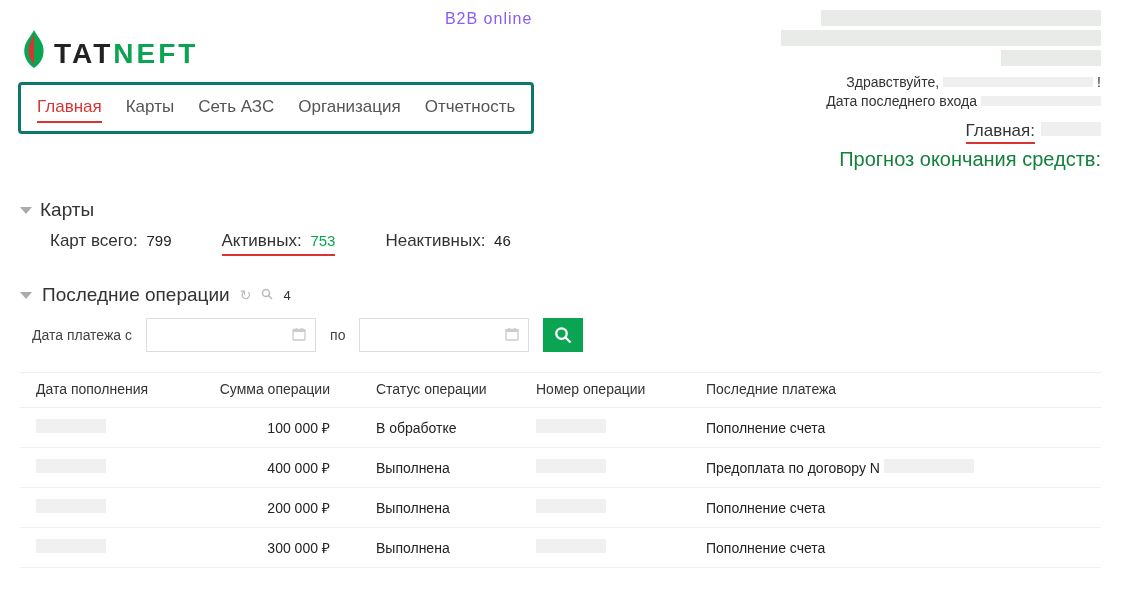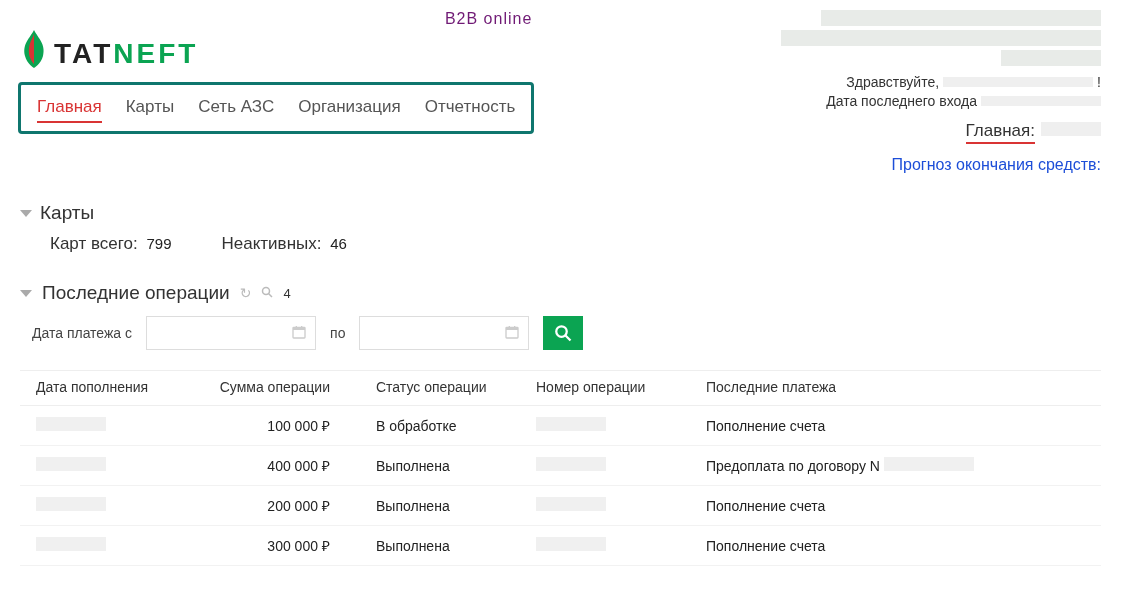--- a/index.html
+++ b/index.html
@@ -1,38 +1,38 @@
 <!DOCTYPE html>
 <html><head>
   <meta charset="utf-8">
   <style>
     * { margin: 0; padding: 0; box-sizing: border-box; font-family: Arial, Helvetica, sans-serif; }
     body { width: 1121px; height: 613px; background: #fff; color: #333; font-size: 14px; }
     
     .header { display: flex; justify-content: space-between; padding: 10px 20px 0 18px; }
     .logo-area { display: flex; flex-direction: column; }
-    .b2b-text { color: #701a75; font-size: 16px; font-weight: 500; text-align: right; padding-right: 2px; letter-spacing: 1px; }
+    .b2b-text { color: #8b5cf6; font-size: 16px; font-weight: 500; text-align: right; padding-right: 2px; letter-spacing: 1px; }
     .logo-row { display: flex; align-items: flex-end; }
     .flame-icon { width: 32px; height: 42px; margin-right: 4px; }
     .logo-text { font-size: 28px; font-weight: 800; letter-spacing: 3px; }
     .logo-tat { color: #222; }
     .logo-neft { color: #0ba452; }
     
     .nav-box { border: 3px solid #0f766e; border-radius: 4px; padding: 8px 16px; display: inline-flex; gap: 24px; margin-top: 12px; }
     .nav-item { font-size: 17px; color: #555; cursor: pointer; padding: 4px 0; }
     .nav-item.active { color: #d93434; border-bottom: 2px solid #d93434; }
     
     .user-area { text-align: right; width: 380px; font-size: 14px; color: #333; }
     .redact { display: inline-block; height: 10px; background: #efefef; }
     .redact.big { height: 16px; background: #e8ebe8; }
     .redact-block { display: flex; flex-direction: column; align-items: flex-end; gap: 4px; margin-bottom: 8px; }
     .hello-row, .lastlogin-row { display: flex; justify-content: flex-end; align-items: center; gap: 4px; margin-bottom: 3px; }
     .balance-row { display: flex; justify-content: flex-end; align-items: baseline; gap: 6px; margin-top: 12px; font-size: 17px; }
     .balance-label { border-bottom: 2px solid #d93434; padding-bottom: 1px; }
-    .forecast-row { margin-top: 12px; font-size: 16px; color: #1d4ed8; }
+    .forecast-row { margin-top: 4px; font-size: 20px; color: #15803d; }
     
     .section { margin-top: 28px; padding: 0 20px; }
     .section-head { display: flex; align-items: center; gap: 8px; color: #333; font-size: 19px; margin-bottom: 10px; }
     .collapse-tri { width: 0; height: 0; border-left: 6px solid transparent; border-right: 6px solid transparent; border-top: 7px solid #aaa; }
     
     .cards-stats { display: flex; gap: 50px; margin-left: 30px; font-size: 17px; color: #333; }
     .cards-stats .label { color: #333; }
     .cards-stats .val { color: #222; font-size: 15px; margin-left: 4px; }
     .active-stat { border-bottom: 2px solid #d93434; padding-bottom: 3px; }
     .active-stat .val { color: #0ba452; }
@@ -108,20 +108,24 @@
 <div class="section">
   <div class="section-head">
     <span class="collapse-tri"></span>
     <span>Карты</span>
   </div>
   <div class="cards-stats">
     <span>
       <span class="label">Карт всего:</span>
       <span class="val">799</span>
     </span>
+    <span class="active-stat">
+      <span class="label">Активных:</span>
+      <span class="val">753</span>
+    </span>
     <span>
       <span class="label">Неактивных:</span>
       <span class="val">46</span>
     </span>
   </div>
 </div>
 
 <div class="section">
   <div class="section-head payments-head">
     <span class="collapse-tri"></span>

